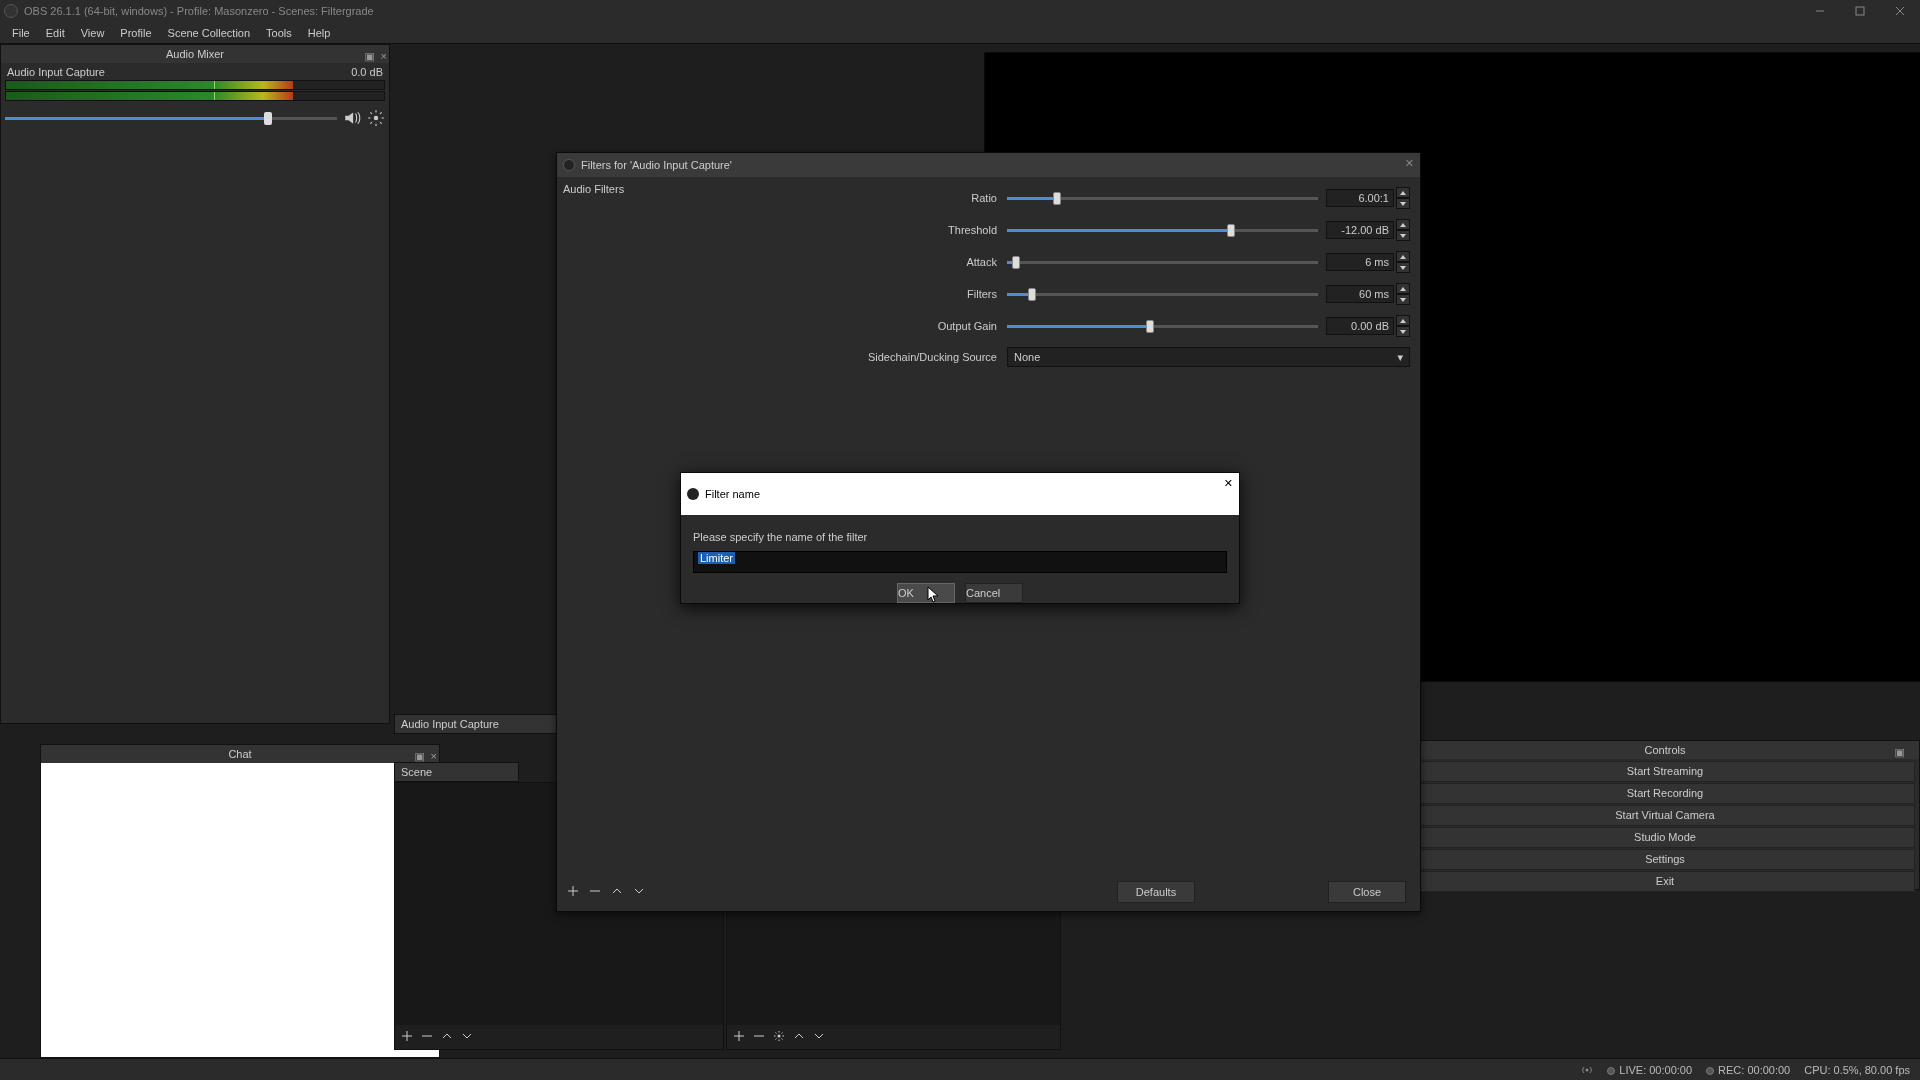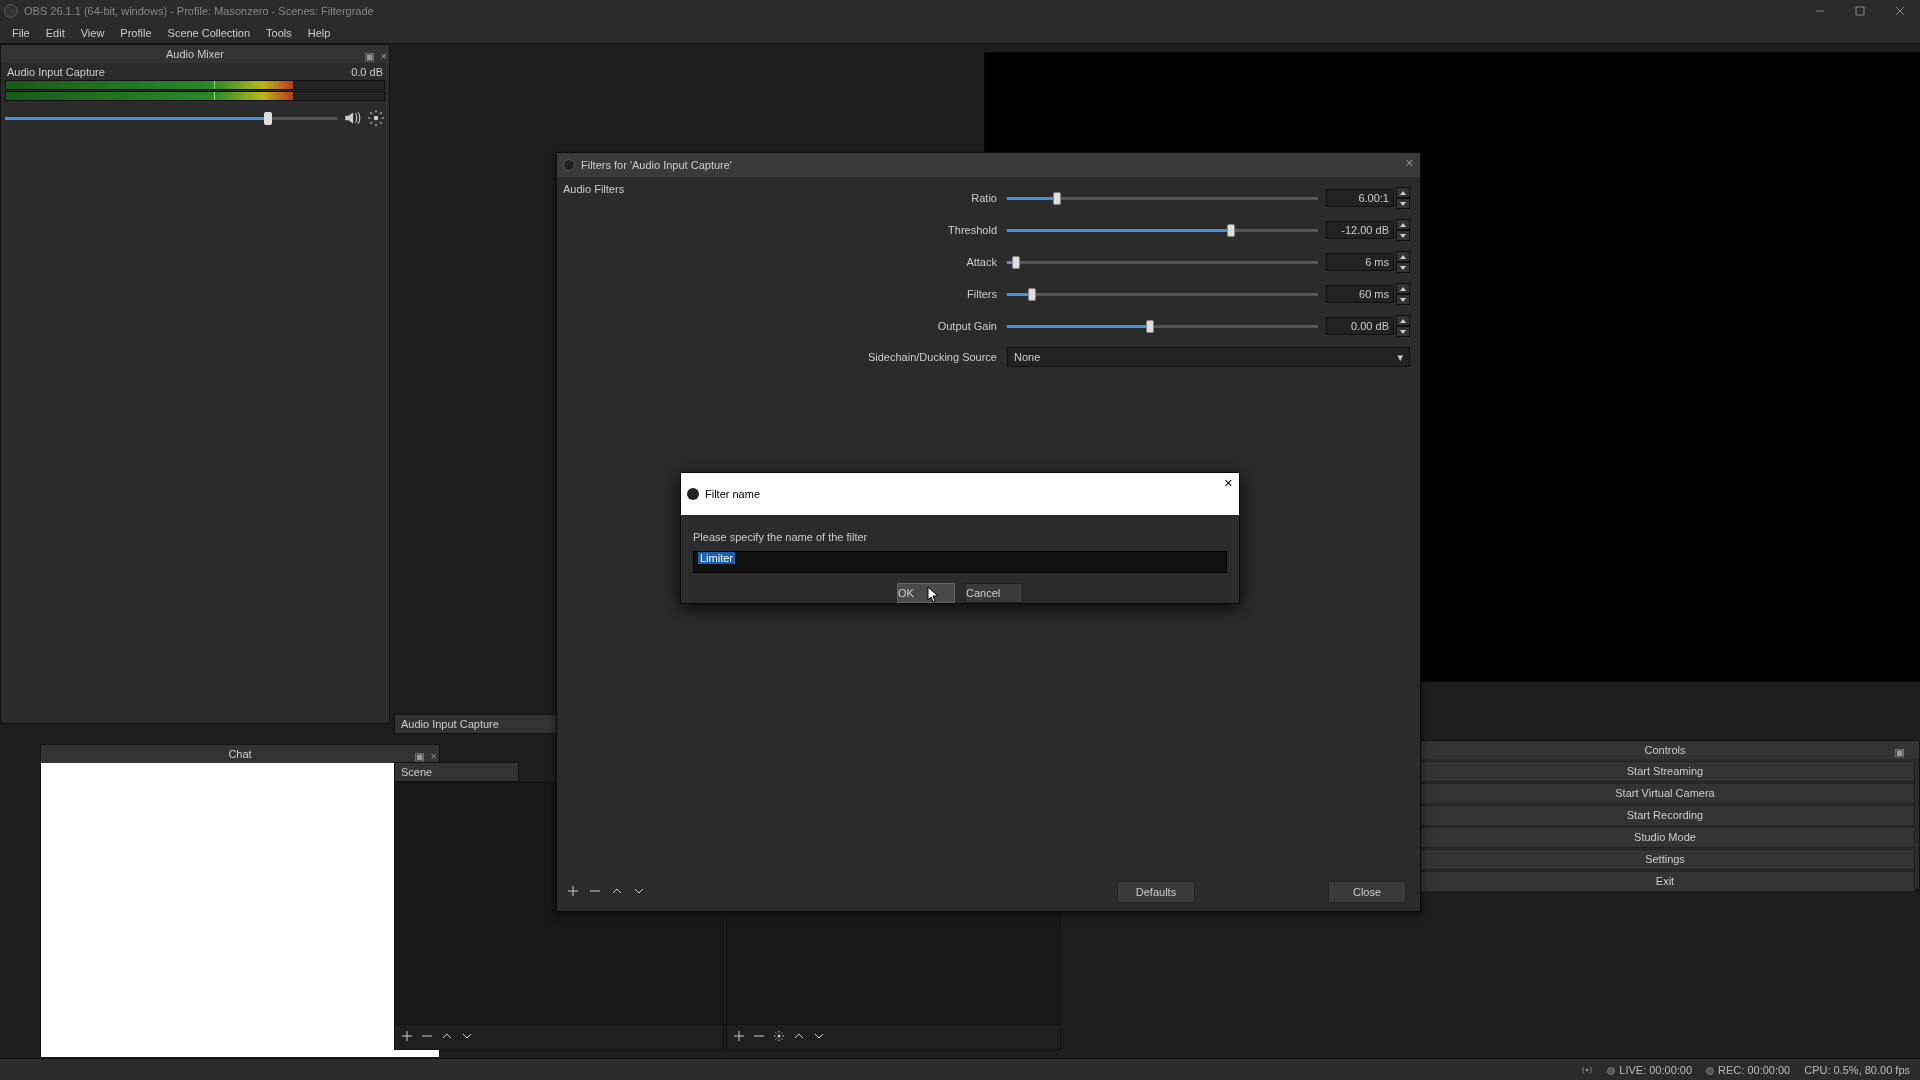--- a/index.html
+++ b/index.html
@@ -240,22 +240,22 @@
     </div>
   </div>
 
   <div class="controls-dock">
     <div class="dock-header">
       <span>Controls</span>
       <span class="dock-pop">▣</span>
     </div>
     <div class="ctrl-list">
       <div class="ctrl-btn">Start Streaming</div>
+      <div class="ctrl-btn">Start Recording</div>
       <div class="ctrl-btn">Start Virtual Camera</div>
-      <div class="ctrl-btn">Start Recording</div>
       <div class="ctrl-btn">Studio Mode</div>
       <div class="ctrl-btn">Settings</div>
       <div class="ctrl-btn">Exit</div>
     </div>
   </div>
 </div>
 
 <div class="statusbar">
   <span class="sic">
       <svg width="12" height="12" viewBox="0 0 12 12">

